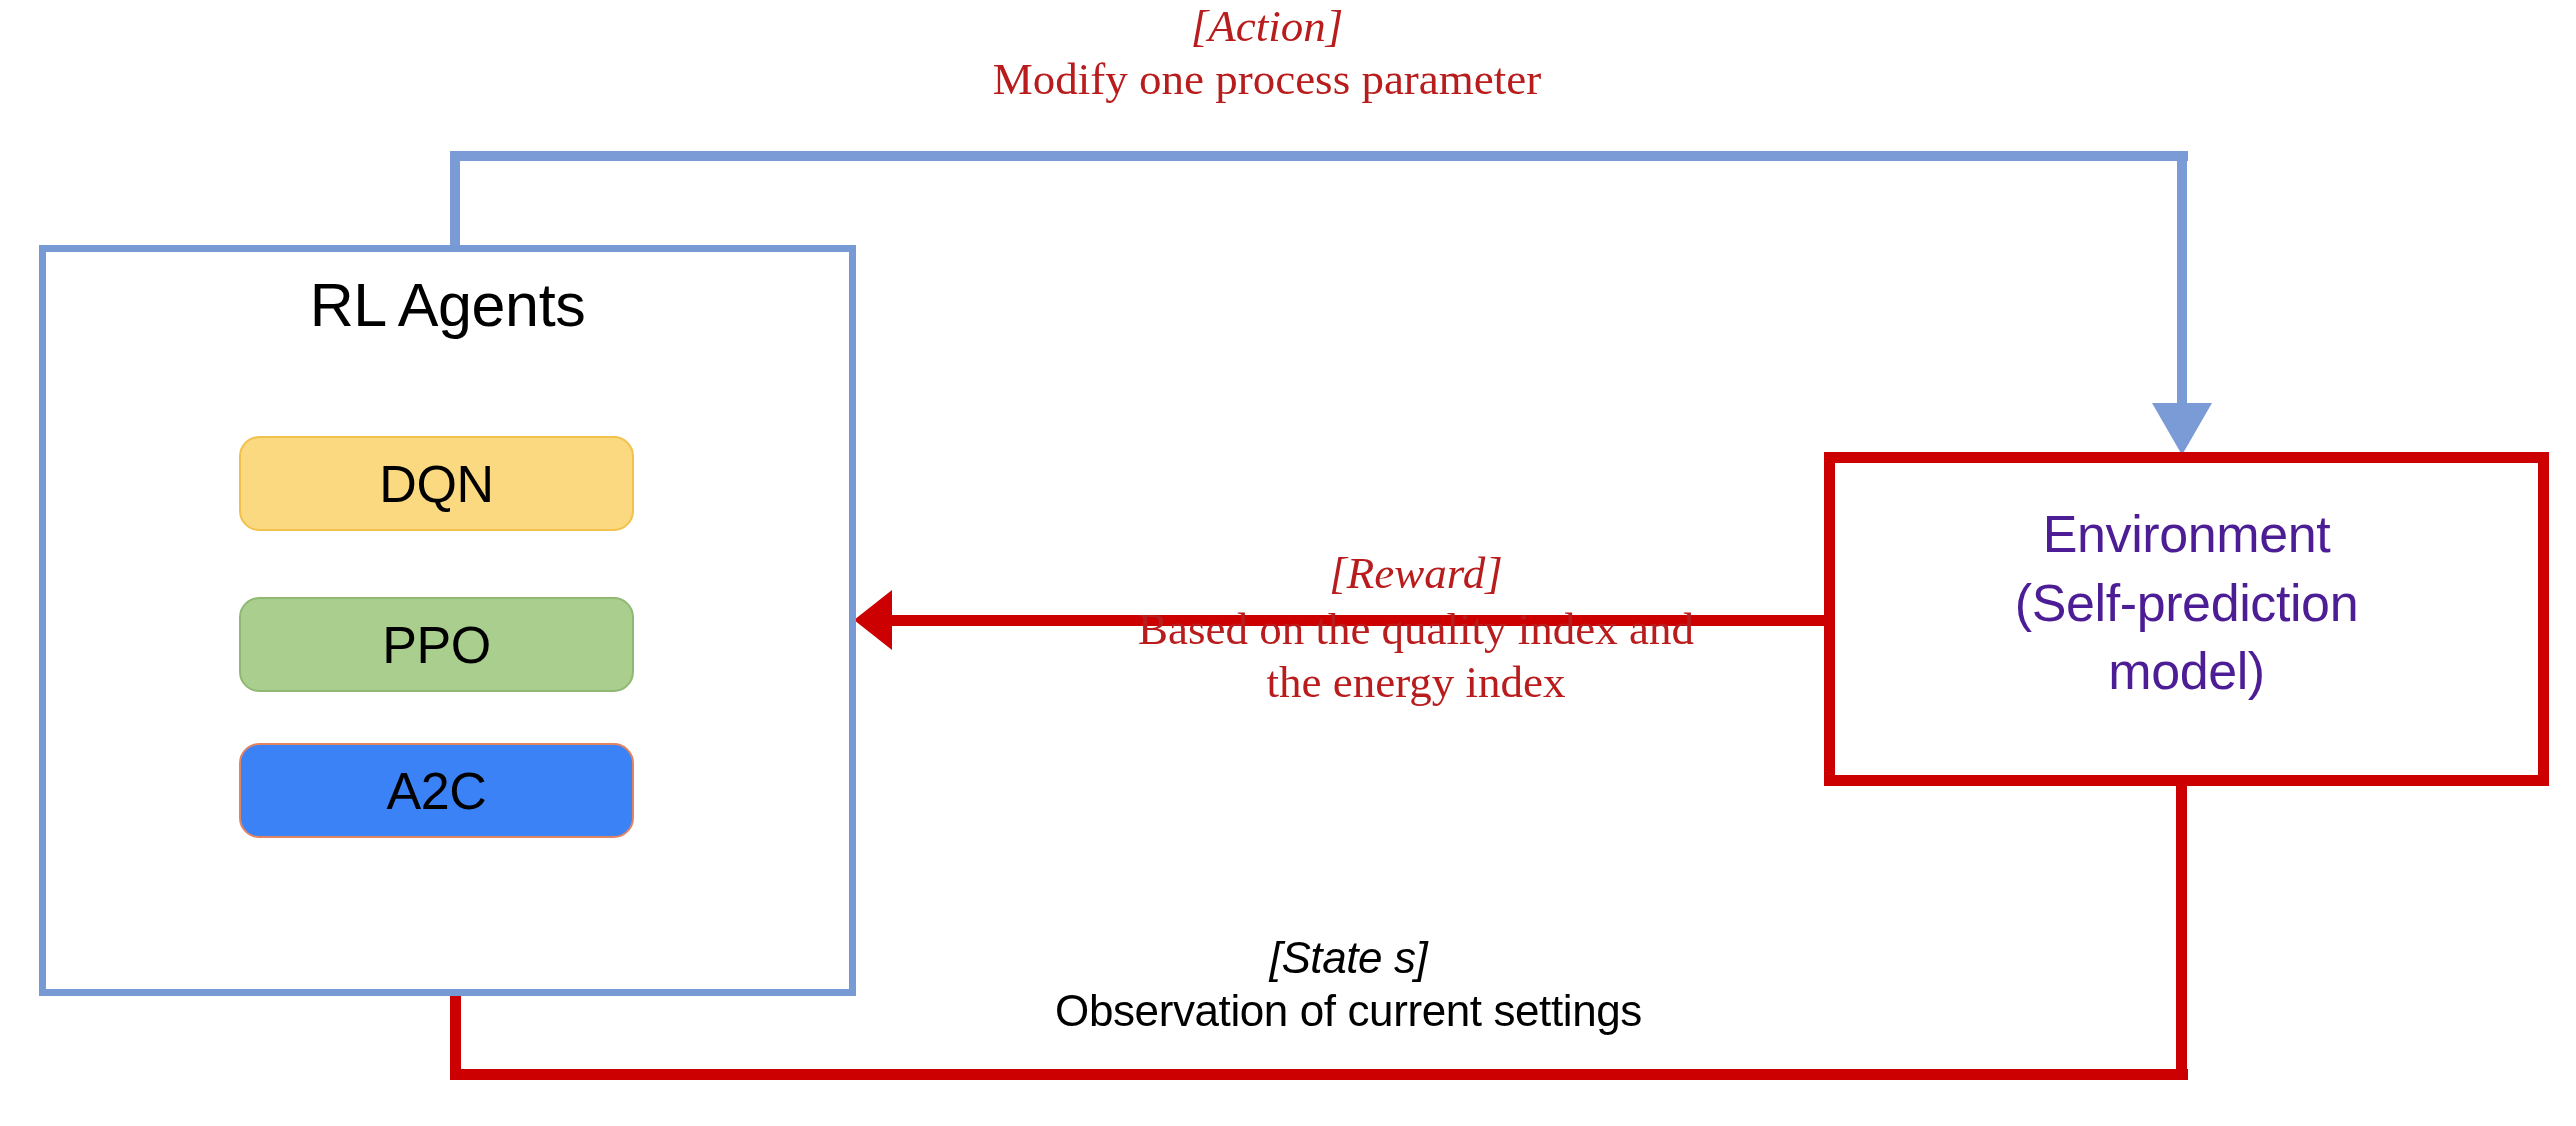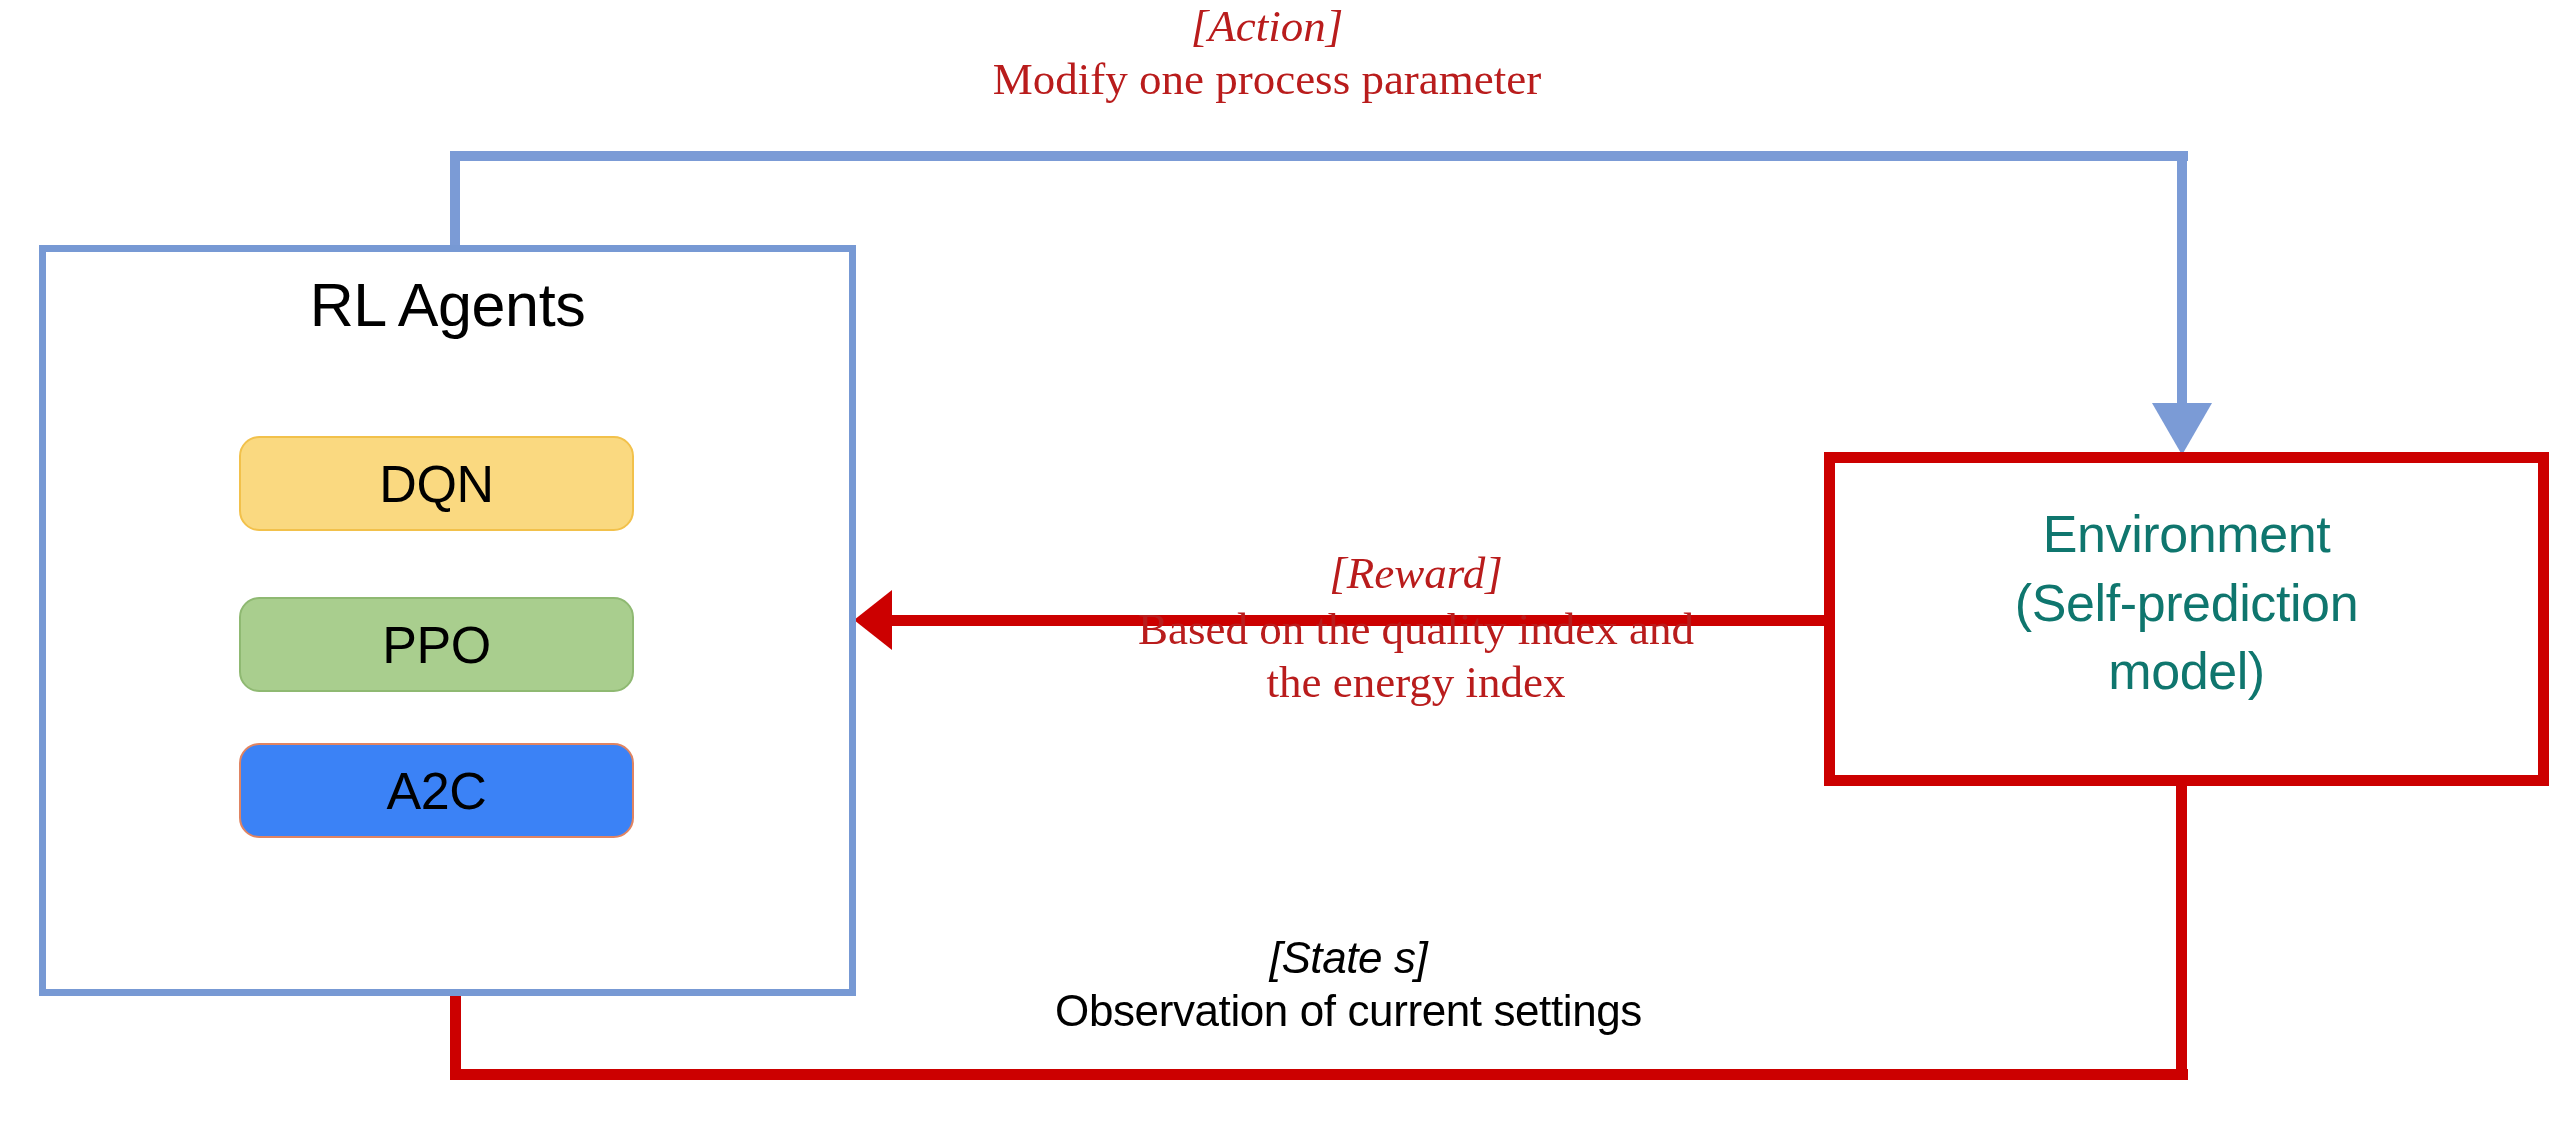--- a/index.html
+++ b/index.html
@@ -52,21 +52,21 @@
     color: #000000;
     font-family: "Liberation Sans", sans-serif;
     letter-spacing: -0.4px;
   }
   .env-title {
     left: 1824px;
     top: 500px;
     width: 725px;
     font-size: 52px;
     line-height: 1.32;
-    color: #0f766e;
+    color: #4c1d95;
     font-family: "Liberation Sans", sans-serif;
     letter-spacing: -0.4px;
   }
   .env-title .line { display: block; }
 
   
   .algo {
     left: 239px;
     width: 395px;
     height: 95px;

